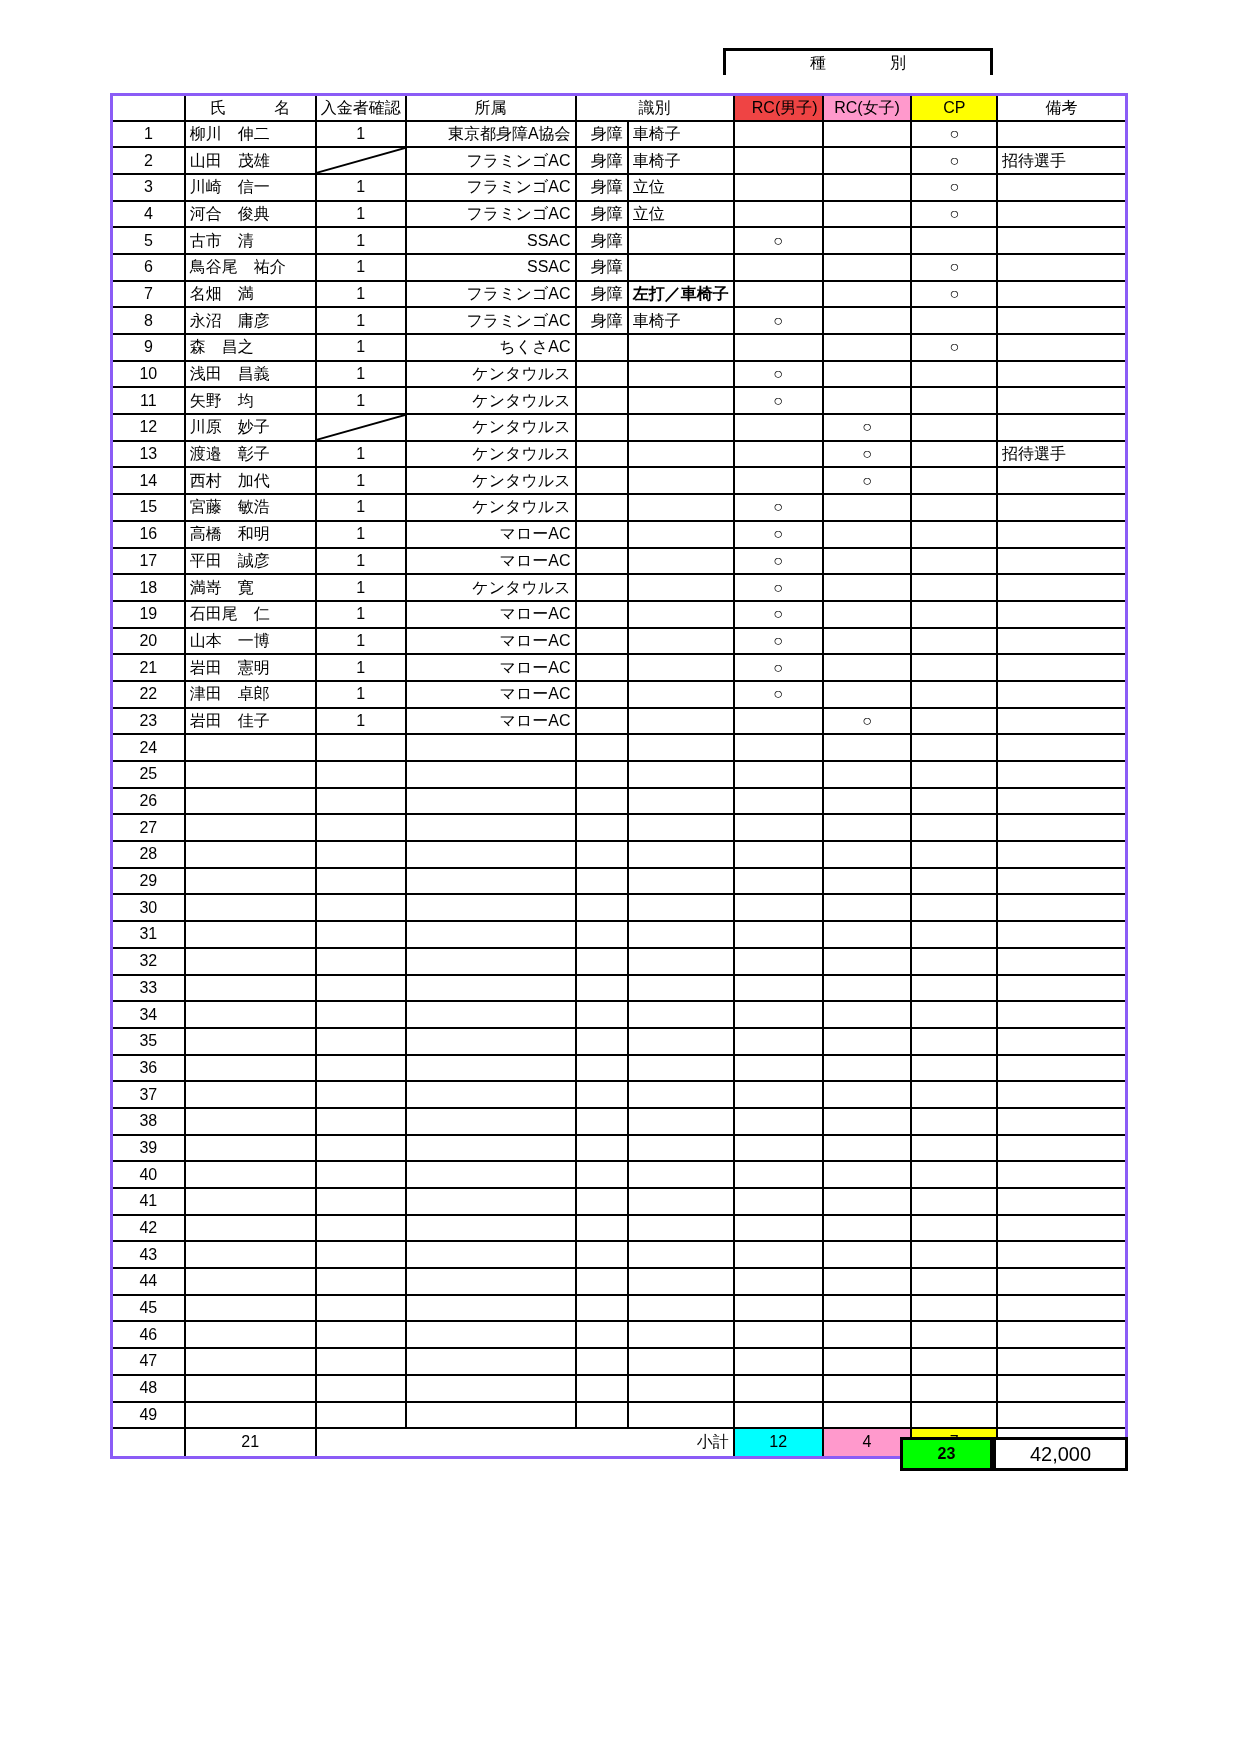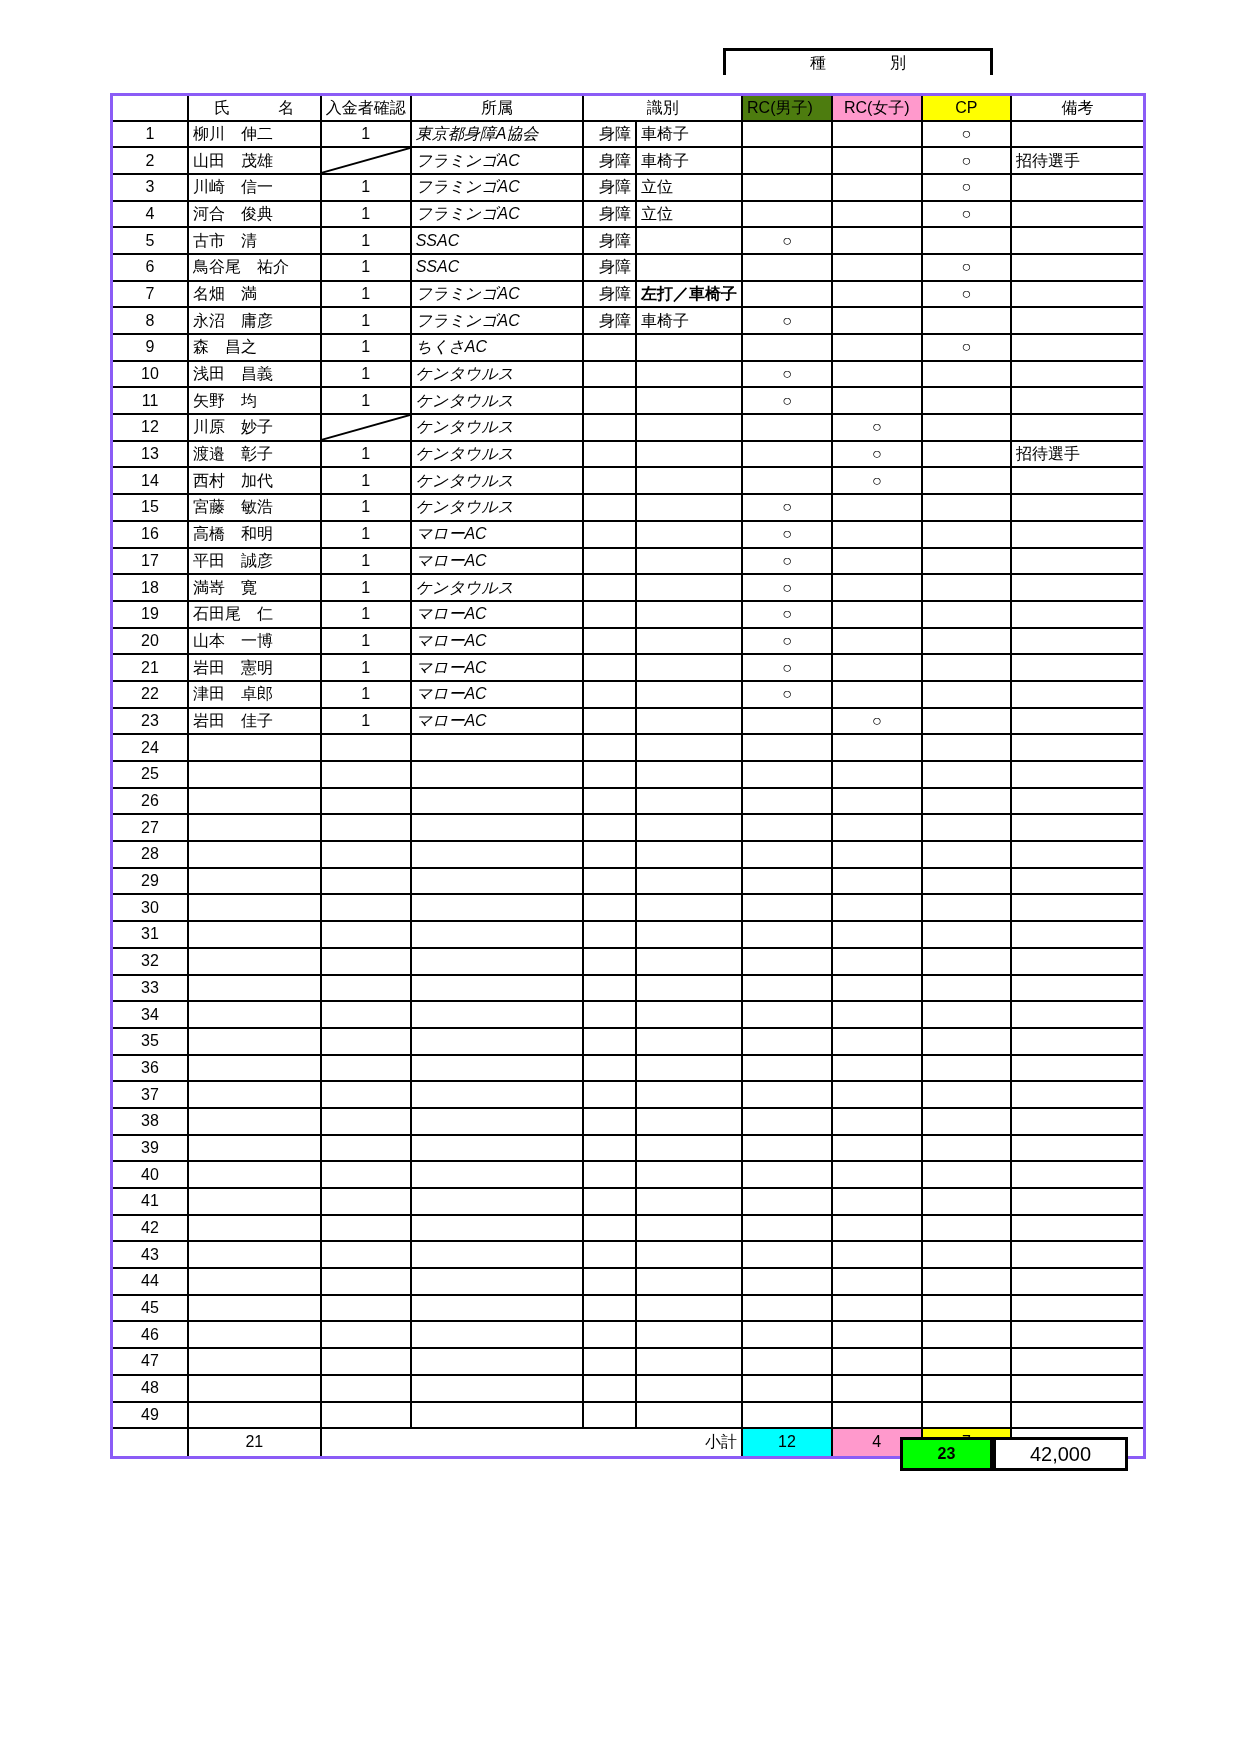--- a/index.html
+++ b/index.html
@@ -1,21 +1,21 @@
 <!DOCTYPE html>
 <html><head>
 <meta charset="utf-8">
 <style>
   html,body{margin:0;padding:0;}
   body{
     width:1240px;height:1753px;background:#ffffff;
     font-family:"Liberation Sans","DejaVu Sans",sans-serif;
     color:#000;
   }
-  .sheet{position:relative;width:1128px;height:1753px;background:#fff;overflow:hidden;padding-left:18px;}
+  .sheet{position:relative;width:1128px;height:1753px;background:#fff;overflow:hidden;}
 
   
   .category-box{
     position:absolute;left:723px;top:48px;width:270px;height:27px;
     box-sizing:border-box;border:3px solid #000;border-bottom:none;
     display:flex;align-items:center;justify-content:center;
     font-size:16px;white-space:pre;
   }
 
   
@@ -29,31 +29,31 @@
     overflow:hidden;white-space:nowrap;box-sizing:border-box;
     font-weight:normal;font-size:16px;line-height:1;
   }
   tr.head-row{height:26px;}
   tr.data-row{height:26.7px;}
   tr.subtotal-row{height:29px;}
 
   .c-no{text-align:center;font-size:14px;}
   .c-name{text-align:left;padding-left:6px;}
   .c-pay{text-align:center;font-size:14px;position:relative;padding:0;}
-  .c-aff{text-align:left;padding-left:6px;font-style:italic;}
+  .c-aff{text-align:right;padding-left:6px;}
   .c-id1{text-align:right;padding:0 2px;}
   .c-id2{text-align:left;padding-left:4px;}
   .c-id2.small{font-size:16px;font-weight:bold;}
   .c-mark{text-align:center;font-size:17px;}
   .c-rem{text-align:left;padding-left:6px;}
 
   th.h-name{text-align:center;white-space:pre;}
   th.h-pay{font-size:13px;text-align:center;padding:0 1px;}
   th.h-aff,th.h-id,th.h-rem{text-align:center;}
-  th.h-rcm{background:#4d7c0f;font-size:15px;text-align:left;padding:0 1px;}
+  th.h-rcm{background:#ef4444;font-size:15px;text-align:right;padding:0 1px;}
   th.h-rcf{background:#ff99cc;font-size:15px;padding:0 1px;}
   th.h-cp{background:#ffff00;font-size:15px;text-align:center;}
 
   td.bg-cyan{background:#00ffff;text-align:center;font-weight:bold;}
   td.bg-pink{background:#ff99cc;text-align:center;font-weight:bold;}
   td.bg-yellow{background:#ffff00;text-align:center;font-weight:bold;}
   td.c-sublabel{text-align:right;padding-right:10px;}
   td.c-sub21{text-align:center;font-size:15px;}
 
   svg.diag{position:absolute;left:0;top:0;width:100%;height:100%;display:block;}

